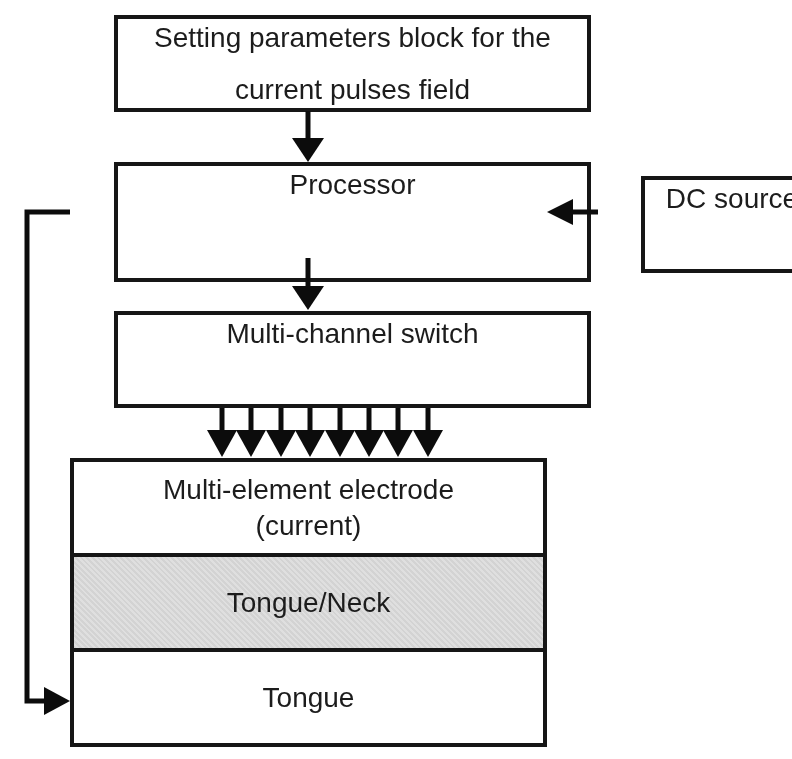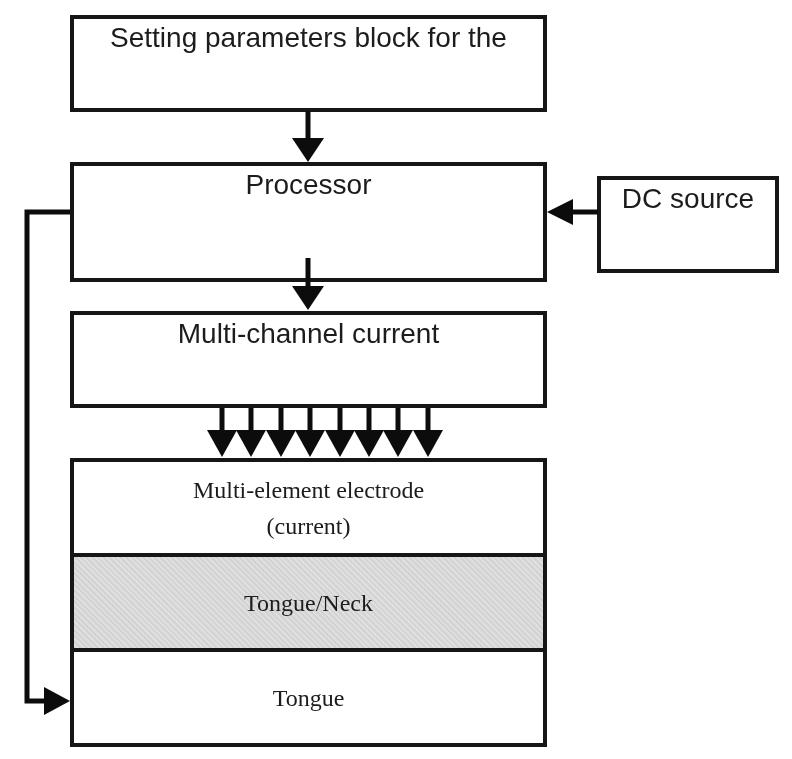--- a/index.html
+++ b/index.html
@@ -22,20 +22,21 @@
     border: 4px solid #161616;
     background: #ffffff;
     display: flex;
     flex-direction: column;
     align-items: center;
     justify-content: space-between;
     text-align: center;
     font-size: 28px;
     line-height: 37px;
     color: #1c1c1c;
+    margin-left: 44px;
   }
   #settings-box   { left: 70px;  top: 15px;  width: 477px; height: 97px; }
   #processor-box  { left: 70px;  top: 162px; width: 477px; height: 120px; }
   #dc-source-box  { left: 597px; top: 176px; width: 182px; height: 97px; }
   #switch-box     { left: 70px;  top: 311px; width: 477px; height: 97px; }
 
   #body-stack {
     position: absolute;
     left: 70px; top: 458px; width: 477px; height: 289px;
     box-sizing: border-box;
@@ -44,23 +45,22 @@
     display: flex;
     flex-direction: column;
   }
   .stack-row {
     box-sizing: border-box;
     display: flex;
     flex-direction: column;
     align-items: center;
     justify-content: center;
     text-align: center;
-    font-size: 24px;
+    font-size: 28px;
     line-height: 36px;
-    font-family: Liberation Serif, serif;
   }
   #electrode-row { height: 91px; background: #ffffff; }
   #tongue-row {
     height: 99px;
     border-top: 4px solid #161616;
     border-bottom: 4px solid #161616;
     background: repeating-linear-gradient(
       45deg,
       #d3d3d3 0px, #d3d3d3 2px,
       #dfdfdf 2px, #dfdfdf 4px
@@ -78,32 +78,33 @@
   .shaft { stroke: #0c0c0c; stroke-width: 5; fill: none; }
   .head  { fill: #0c0c0c; stroke: none; }
 </style>
 </head>
 <body>
 
 <div id="canvas">
 
   <div class="box" id="settings-box">
     <span>Setting parameters block for the</span>
+    <span>current pulses field</span>
   </div>
 
   <div class="box" id="processor-box">
     <span>Processor</span>
   </div>
 
   <div class="box" id="dc-source-box">
     <span>DC source</span>
   </div>
 
   <div class="box" id="switch-box">
-    <span>Multi-channel current</span>
+    <span>Multi-channel switch</span>
   </div>
 
   <div id="body-stack">
     <div class="stack-row" id="electrode-row">
       <span>Multi-element electrode</span>
       <span>(current)</span>
     </div>
     <div class="stack-row" id="tongue-row">
       <span>Tongue/Neck</span>
     </div>

